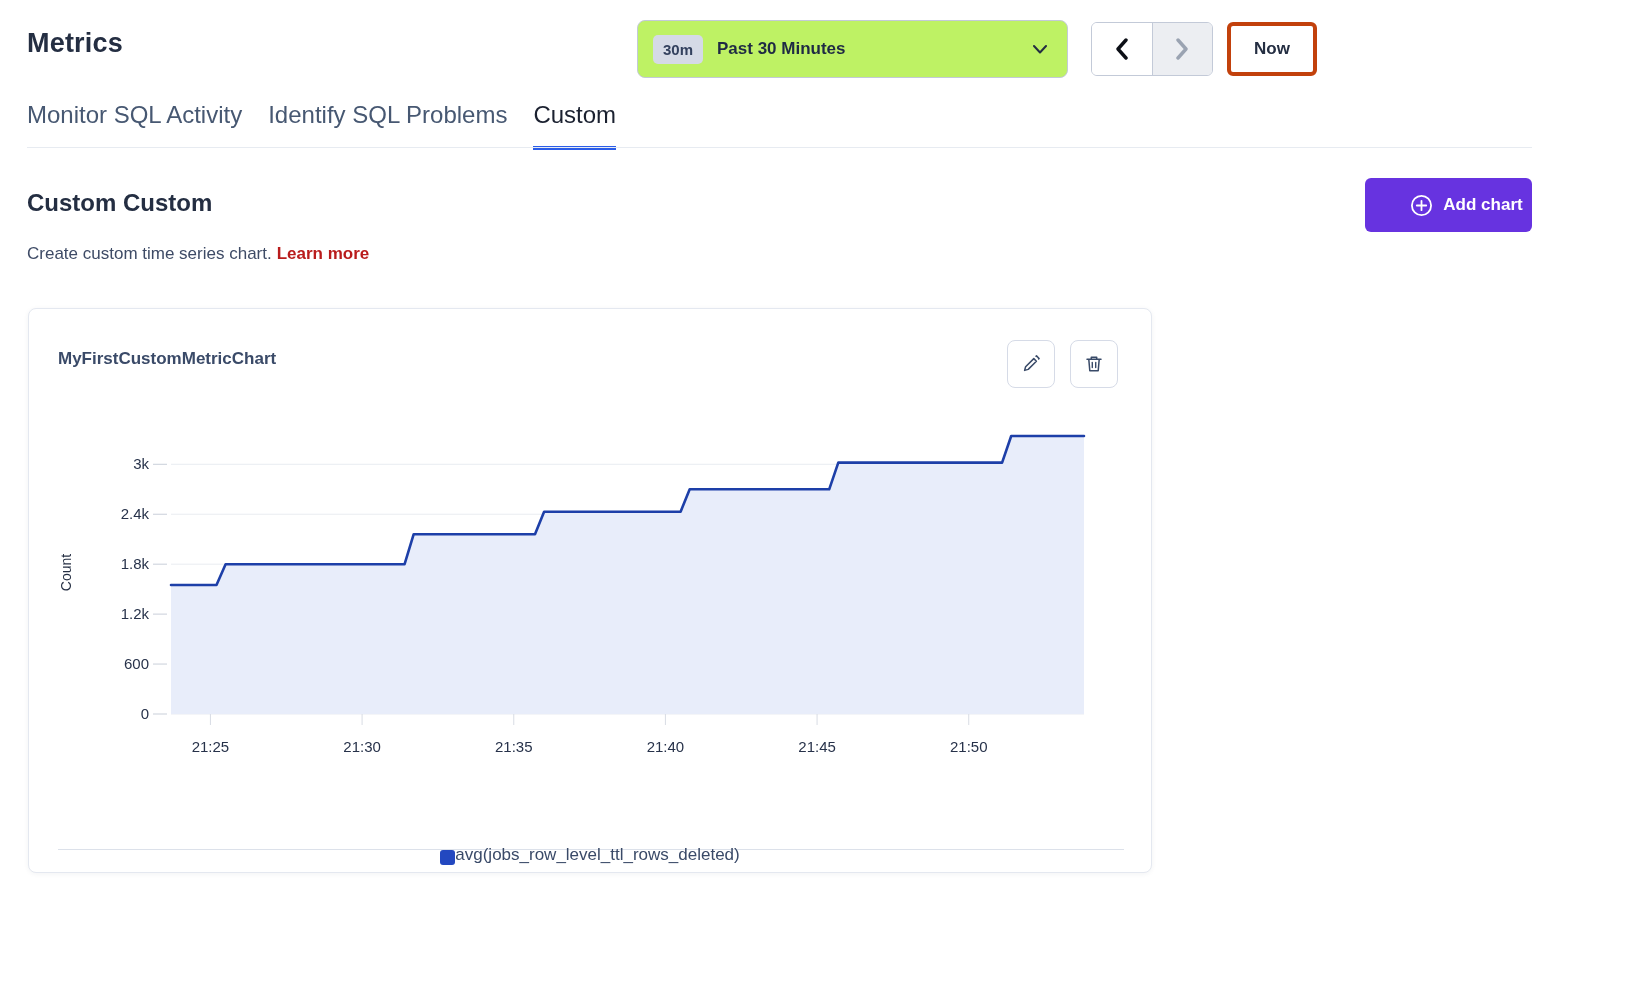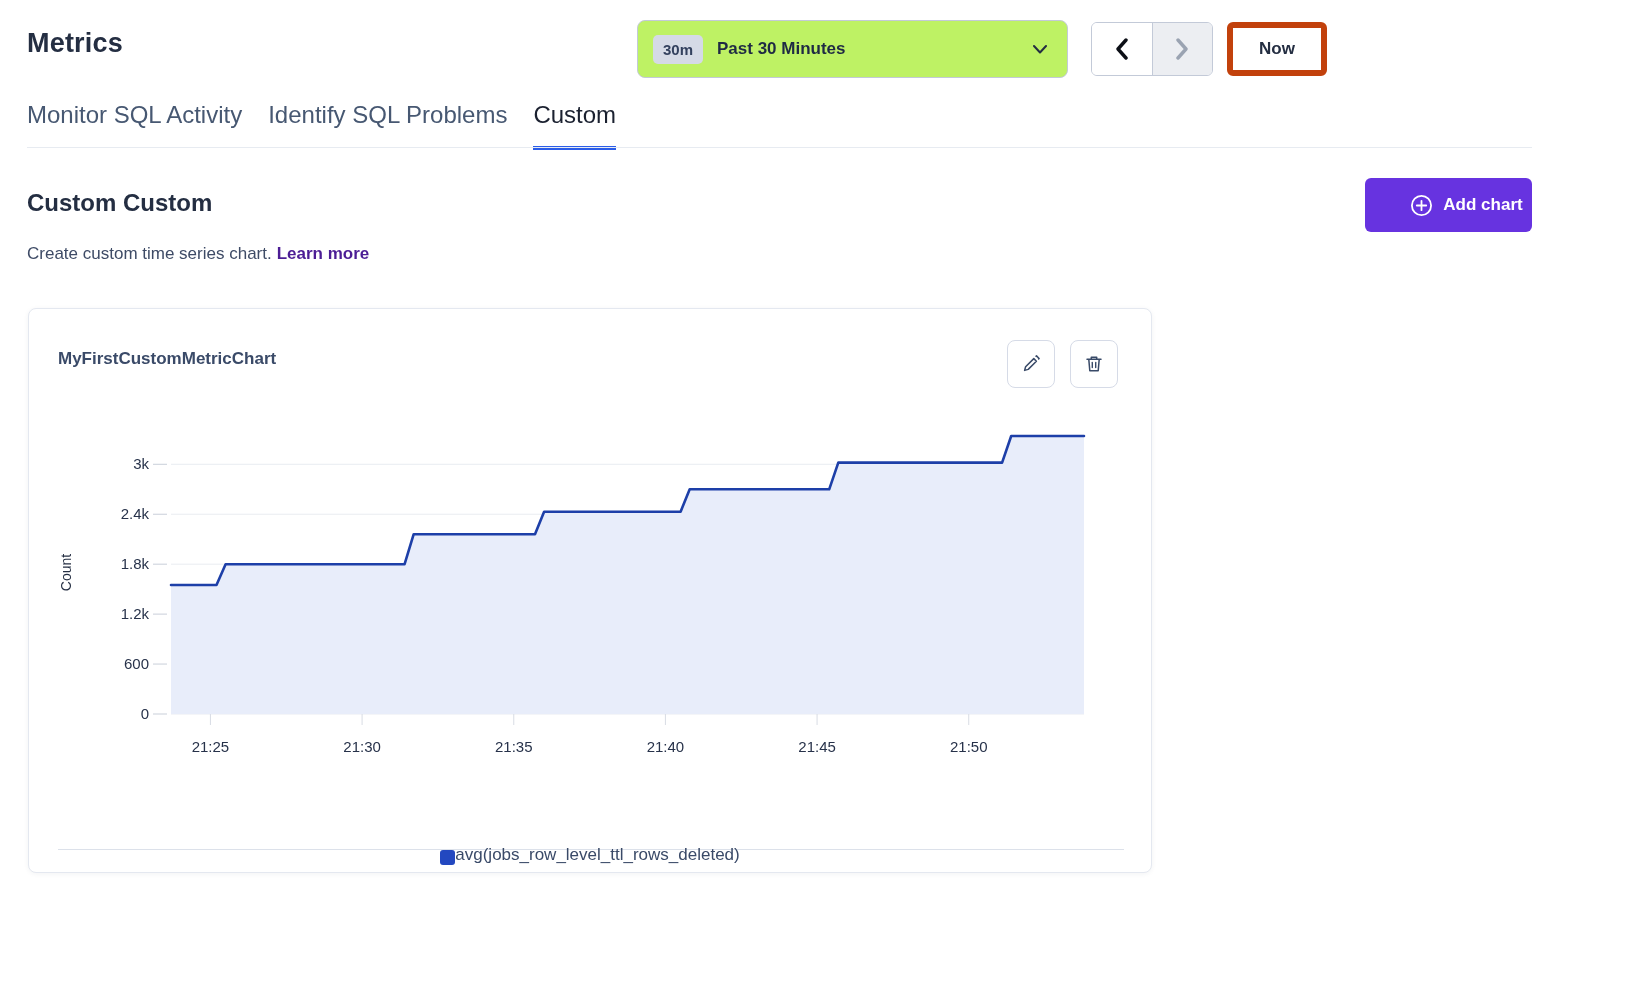--- a/index.html
+++ b/index.html
@@ -14,33 +14,33 @@
     border-radius:8px; background:#bef264; display:flex; align-items:center; padding:0 20px 0 15px; gap:14px; cursor:pointer; }
   .range-badge { background:#d5dae6; color:#33415e; font-size:15px; font-weight:700; padding:6px 10px; border-radius:5px; }
   .range-label { flex:1; font-size:17px; font-weight:700; color:#1f2a44; }
   .chev-down { width:14px; height:9px; }
 
   .arrow-group { position:absolute; left:1091px; top:22px; width:122px; height:54px; border:1px solid #c3cad8;
     border-radius:6px; display:flex; overflow:hidden; background:#fff; }
   .arrow-btn { flex:1; display:flex; align-items:center; justify-content:center; cursor:pointer; background:#fff; border:none; }
   .arrow-btn + .arrow-btn { border-left:1px solid #c3cad8; background:#eceef2; cursor:default; }
 
-  .now-btn { position:absolute; left:1227px; top:22px; width:100px; height:54px; border:6px solid #c2410c; border-radius:6px;
+  .now-btn { position:absolute; left:1227px; top:22px; width:90px; height:54px; border:4px solid #c2410c; border-radius:6px;
     background:#fff; font-family:inherit; font-size:17px; font-weight:700; color:#242e42; cursor:pointer; }
 
   
   .tabs { position:absolute; left:27px; top:101px; display:flex; gap:26px; }
   .tab { font-size:24px; color:#475872; padding-bottom:17px; cursor:pointer; border-bottom:4px solid transparent; }
   .tab.active { color:#1b2130; border-bottom-color:#2b5de8; }
   .tabs-divider { position:absolute; left:27px; top:147px; width:1505px; height:1px; background:#e7ebf1; }
 
   
   .section-heading { position:absolute; left:27px; top:189px; font-size:24px; font-weight:700; color:#242e42; }
   .section-desc { position:absolute; left:27px; top:244px; font-size:17px; color:#3e4b66; }
-  .learn-more { color:#4c1d95; font-weight:700; text-decoration:none; margin-left:5px; cursor:pointer; }
+  .learn-more { color:#b91c1c; font-weight:700; text-decoration:none; margin-left:5px; cursor:pointer; }
 
   .add-chart-btn { position:absolute; left:1365px; top:178px; width:167px; height:54px; border:none; border-radius:6px;
     background:#6733e0; color:#fff; font-family:inherit; font-size:17px; font-weight:700; display:flex; align-items:center;
     justify-content:center; gap:10px; cursor:pointer;padding-left:36px; }
 
   
   .card { position:absolute; left:28px; top:308px; width:1124px; height:565px; background:#fff;
     border:1px solid #e4e8f0; border-radius:8px; box-shadow:0 1px 5px rgba(36,46,66,.06);padding-left:22px; }
   .card-title { position:absolute; left:29px; top:40px; font-size:17px; font-weight:700; color:#3a4a68; }
   .card-actions { position:absolute; right:33px; top:31px; display:flex; gap:15px; }

